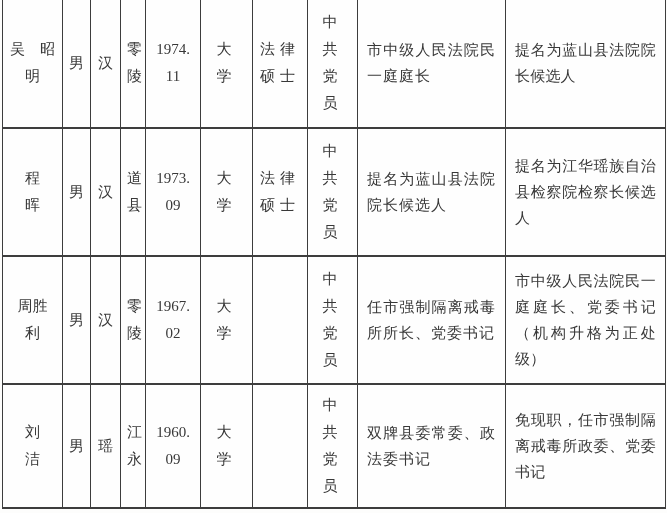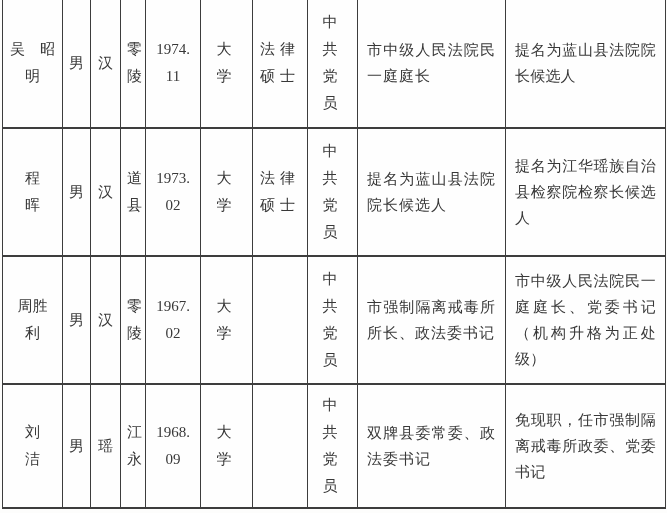--- a/index.html
+++ b/index.html
@@ -90,21 +90,21 @@
         <td class="pos pos-new">提名为蓝山县法院院长候选人</td>
       </tr>
       <tr class="r2">
         <td>程
 晖</td>
         <td>男</td>
         <td>汉</td>
         <td>道
 县</td>
         <td>1973.
-02</td>
+09</td>
         <td class="sp">大学</td>
         <td class="sp">法律
 硕士</td>
         <td class="sp">中共
 党员</td>
         <td class="pos pos-cur">提名为蓝山县法院院长候选人</td>
         <td class="pos pos-new">提名为江华瑶族自治县检察院检察长候选人</td>
       </tr>
       <tr class="r3">
         <td>周胜
@@ -112,31 +112,31 @@
         <td>男</td>
         <td>汉</td>
         <td>零
 陵</td>
         <td>1967.
 02</td>
         <td class="sp">大学</td>
         <td class="sp"></td>
         <td class="sp">中共
 党员</td>
-        <td class="pos pos-cur">市强制隔离戒毒所所长、政法委书记</td>
+        <td class="pos pos-cur">任市强制隔离戒毒所所长、党委书记</td>
         <td class="pos pos-new">市中级人民法院民一庭庭长、党委书记（机构升格为正处级）</td>
       </tr>
       <tr class="r4">
         <td>刘
 洁</td>
         <td>男</td>
         <td>瑶</td>
         <td>江
 永</td>
-        <td>1968.
+        <td>1960.
 09</td>
         <td class="sp">大学</td>
         <td class="sp"></td>
         <td class="sp">中共
 党员</td>
         <td class="pos pos-cur">双牌县委常委、政法委书记</td>
         <td class="pos pos-new">免现职，任市强制隔离戒毒所政委、党委书记</td>
       </tr>
     </tbody>
   </table>

